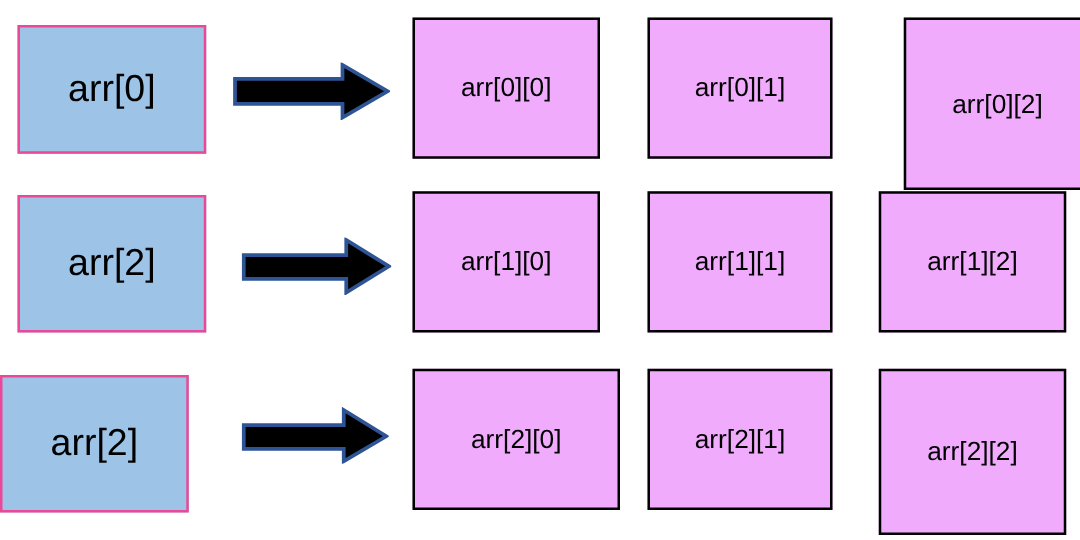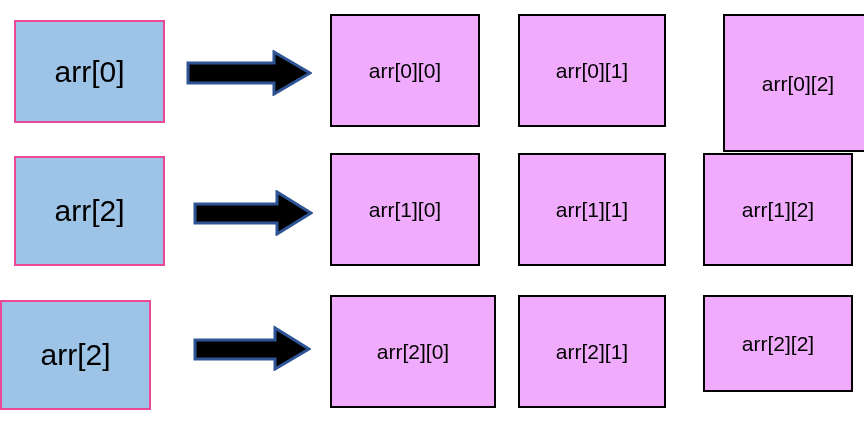--- a/index.html
+++ b/index.html
@@ -76,15 +76,15 @@
   <div class="cell cell-blue" style="left:0; top:300px; width:151px; height:110px;">arr[2]</div>
 
   <div class="arrow-wrap" style="left:193px; top:325px;">
     <svg width="118" height="46" viewBox="0 0 118 46">
       <polygon points="2,15 82,15 82,3 116,24 82,44 82,34 2,34" fill="#000000" stroke="#2E5496" stroke-width="3" stroke-linejoin="miter"></polygon>
     </svg>
   </div>
 
   <div class="cell cell-green" style="left:330px; top:295px; width:166px; height:113px;">arr[2][0]</div>
   <div class="cell cell-green" style="left:518px; top:295px; width:148px; height:113px;text-align:right;">arr[2][1]</div>
-  <div class="cell cell-green" style="left:703px; top:295px; width:150px; height:97px;">arr[2][2]</div>
+  <div class="cell cell-green" style="left:703px; top:295px; width:150px; height:133px;">arr[2][2]</div>
 
 </div>
 
 </body></html>

